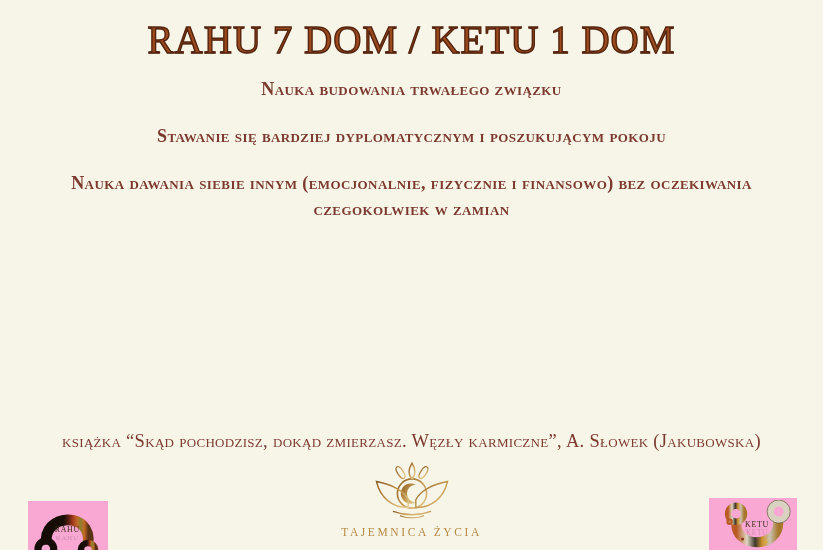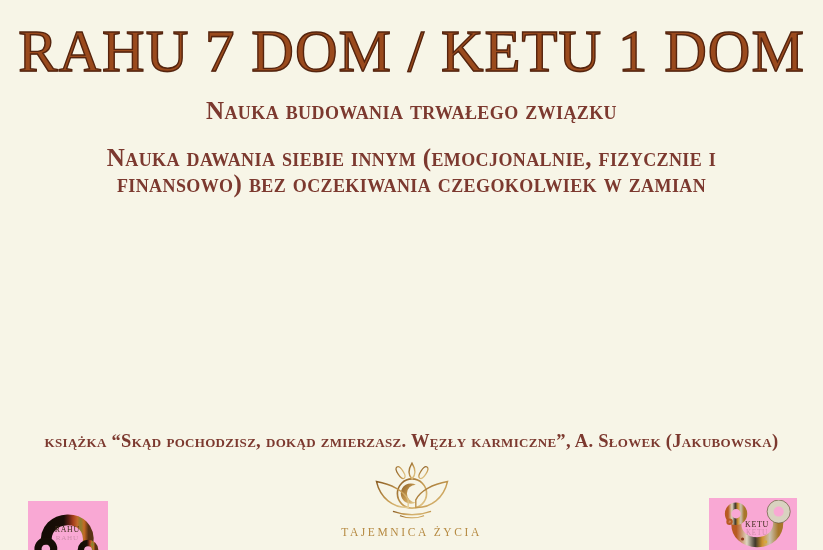--- a/index.html
+++ b/index.html
@@ -7,49 +7,49 @@
     position:relative;
     width:823px;height:550px;
     background:#f7f5e7;
     overflow:hidden;
     font-family:"Liberation Serif", serif;
   }
   .title{
     margin:0;
     padding-top:18px;
     text-align:center;
-    font-size:59px;
+    font-size:39px;
     line-height:1.12;
     font-weight:400;
     letter-spacing:1px;
     color:#9a4a1d;
     -webkit-text-stroke:1.4px #55240e;
     text-shadow:0 1px 0 rgba(60,22,8,.35);
     font-variant:small-caps;
   }
   .points{
     margin-top:14px;
     text-align:center;
   }
   .points p{
     margin:0 auto 21px auto;
-    font-size:25px;
+    font-size:18px;
     line-height:26px;
     font-weight:700;
     font-variant:small-caps;
     color:#7c392f;
     letter-spacing:.4px;
   }
   .points p.wrap{max-width:690px;margin-top:8px;}
   .book-line{
     position:absolute;
     top:431px;left:0;right:0;
     text-align:center;
     font-size:18.5px;
-    font-weight:700;
+    font-weight:400;
     font-variant:small-caps;
     color:#7c392f;
     letter-spacing:.3px;
   }
   
   .logo-box{
     position:absolute;
     background:#f9a8d4;
     text-align:center;
     margin-top:44px;
@@ -83,20 +83,21 @@
 </style>
 </head>
 <body>
 
 <div class="slide">
 
   <h1 class="title">RAHU 7 DOM / KETU 1 DOM</h1>
 
   <div class="points">
     <p>Nauka budowania trwałego związku</p>
+    <p>Stawanie się bardziej dyplomatycznym i poszukującym pokoju</p>
     <p class="wrap">Nauka dawania siebie innym (emocjonalnie, fizycznie i finansowo) bez oczekiwania czegokolwiek w zamian</p>
   </div>
 
   <div class="book-line">książka “Skąd pochodzisz, dokąd zmierzasz. Węzły karmiczne”, A. Słowek (Jakubowska)</div>
 
   <div class="logo-box logo-rahu">
     <svg width="74" height="60" viewBox="0 0 100 84">
       <defs>
         <linearGradient id="rahuGrad" x1="0" y1="0" x2="1" y2="0">
           <stop offset="0" stop-color="#140b05"></stop>

